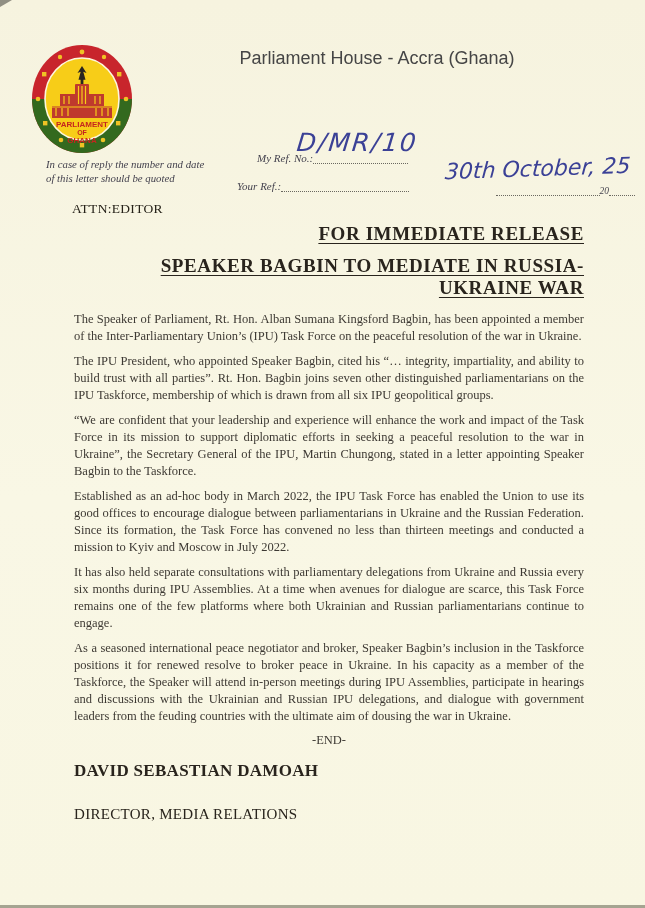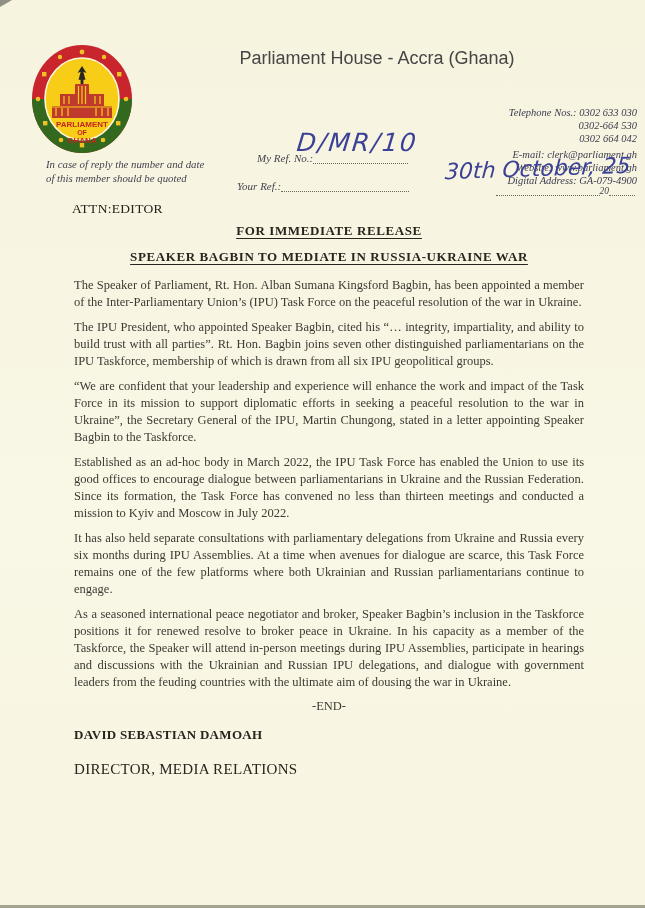--- a/index.html
+++ b/index.html
@@ -42,31 +42,31 @@
   .date-block { position:absolute; right:10px; top:186px; display:flex;
     align-items:flex-end; font-style:italic; font-size:9.5px; color:#44424e; }
   .date-value { position:absolute; right:4px; top:-30px; font-size:22px;
     white-space:nowrap; transform:rotate(-2deg) skewX(-6deg); }
 
   .attn { position:absolute; left:72px; top:201px; font-weight:normal;
     font-size:13.5px; color:#262219; letter-spacing:.3px; }
 
   
   .content { position:absolute; left:74px; top:221px; width:510px; }
-  .release-h { text-align:center; font-weight:bold; font-size:13px;
+  .release-h { text-align:right; font-weight:bold; font-size:19px;
     letter-spacing:.6px; color:#29241d; text-decoration:underline;
     text-underline-offset:3px; }
   .release-h1 { margin:2px 0 10px; }
   .release-h2 { margin:0 0 12px; }
   .content p { font-size:12.5px; line-height:17px; text-align:justify;
     margin:4px 0 8px; color:#3d3933; }
   .end-marker { text-align:center; font-size:12.5px; margin:2px 0 13px; color:#3d3933; }
   .signed { font-size:12.8px; margin-bottom:10px; letter-spacing:.4px; color:#3d3933; }
-  .sig-name { font-weight:bold; font-size:13px; letter-spacing:.3px;
-    margin-bottom:18px; color:#29241d; }
+  .sig-name { font-weight:bold; font-size:17px; letter-spacing:.3px;
+    margin-bottom:25px; color:#29241d; }
   .sig-title { font-weight:normal; font-size:15px; letter-spacing:.3px; color:#29241d; }
 </style>
 </head>
 <body>
 
 <div class="page">
   <div class="corner-mark"></div>
 
   <div class="logo">
     <svg width="104" height="114" viewBox="0 0 104 114">
@@ -116,30 +116,22 @@
       <text x="52" y="85" text-anchor="middle" font-family="Liberation Sans, sans-serif" font-size="8" font-weight="bold" fill="#c5251f">PARLIAMENT</text>
       <text x="52" y="93" text-anchor="middle" font-family="Liberation Sans, sans-serif" font-size="7" font-weight="bold" fill="#c5251f">OF</text>
       <text x="52" y="101" text-anchor="middle" font-family="Liberation Sans, sans-serif" font-size="8" font-weight="bold" fill="#c5251f">GHANA</text>
     </svg>
   </div>
 
   <div class="masthead">
     <div class="org-subtitle">Parliament House - Accra (Ghana)</div>
   </div>
 
-  <div class="contact">
-    <div>Telephone Nos.: 0302 633 030</div>
-    <div>0302-664 530</div>
-    <div>0302 664 042</div>
-    <div class="grp2">E-mail: clerk@parliament.gh</div>
-    <div>Website: www.parliament.gh</div>
-    <div>Digital Address: GA-079-4900</div>
-  </div>
 
-  <div class="reply-note">In case of reply the number and date of this member should be quoted</div>
+  <div class="reply-note">In case of reply the number and date of this letter should be quoted</div>
 
   <div class="refs">
     <div class="ref-row" style="position:relative;margin-left:20px;">
       <span>My Ref. No.:</span>
       <span class="dots" style="width:95px;"></span>
       <span class="handwrite myref-value">D/MR/10</span>
     </div>
     <div class="ref-row">
       <span>Your Ref.:</span>
       <span class="dots" style="width:128px;"></span>

